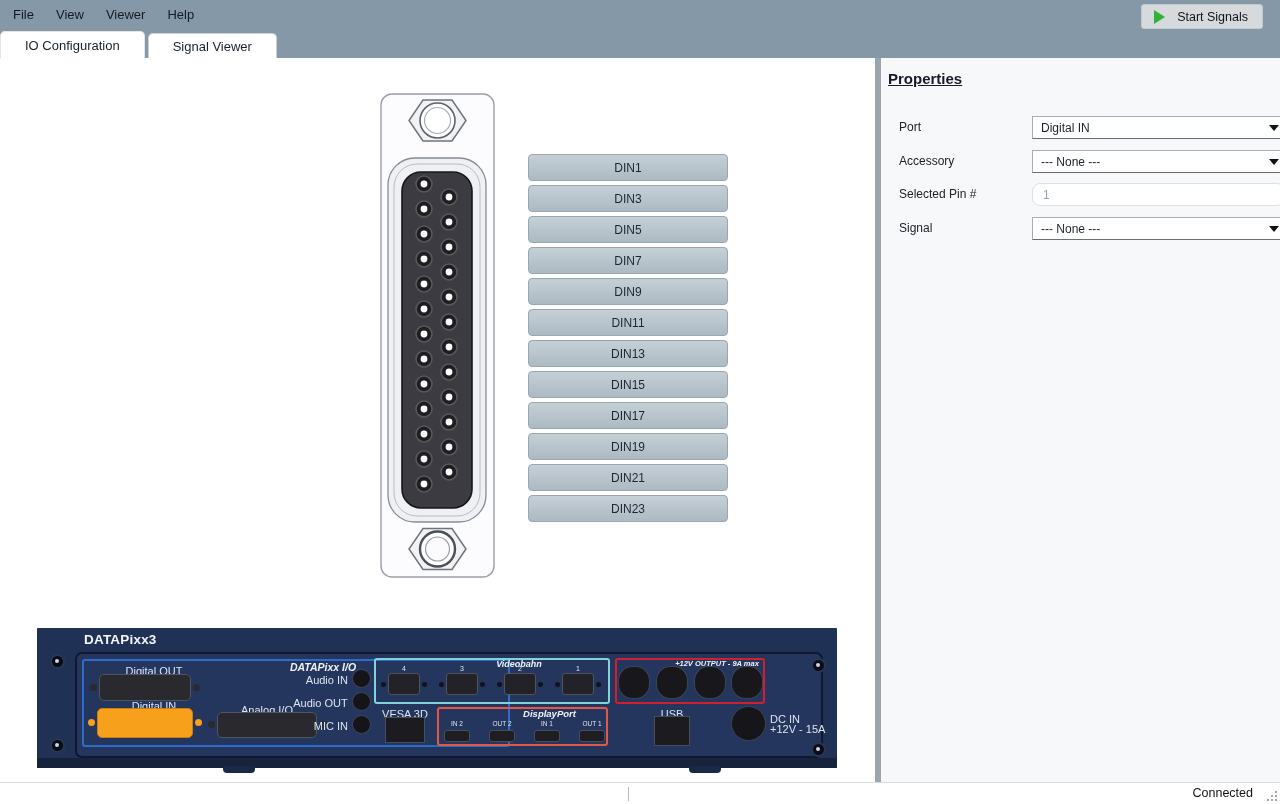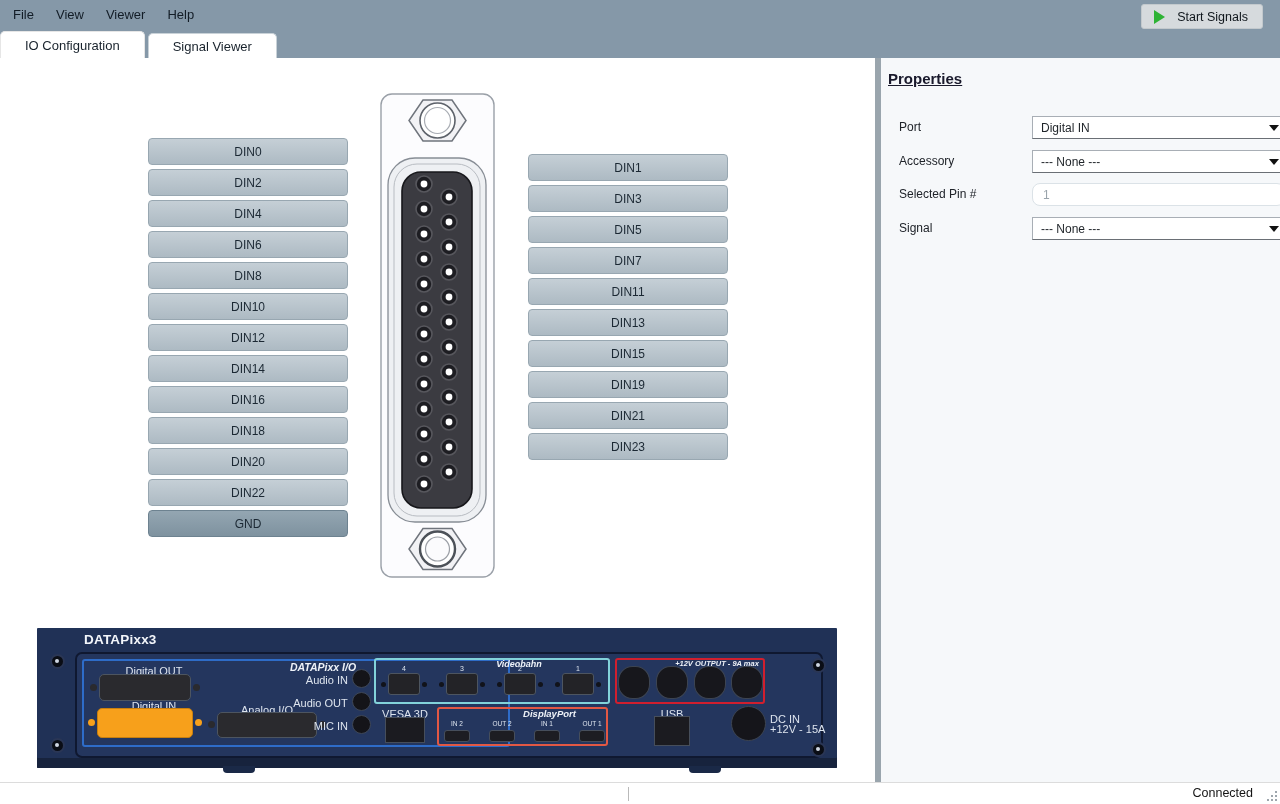--- a/index.html
+++ b/index.html
@@ -91,43 +91,30 @@
 </div>
 
 <div class="tabbar" id="tabbar">
     <div class="tab active">IO Configuration</div>
     <div class="tab">Signal Viewer</div>
   </div>
 
 <div class="content">
   <div class="main">
 
-    <div class="pin-col" id="left-pin-col">
-        <div class="pin-btn">DIN0</div>
-        <div class="pin-btn">DIN2</div>
-        <div class="pin-btn">DIN4</div>
-        <div class="pin-btn">DIN6</div>
-        <div class="pin-btn">DIN8</div>
-        <div class="pin-btn">DIN10</div>
-        <div class="pin-btn">DIN12</div>
-        <div class="pin-btn">DIN14</div>
-        <div class="pin-btn">DIN16</div>
-        <div class="pin-btn">DIN18</div>
-        <div class="pin-btn">DIN20</div>
-        <div class="pin-btn">DIN22</div>
-        <div class="pin-btn gnd">GND</div>
-      </div>
     <div class="pin-col" id="right-pin-col">
         <div class="pin-btn">DIN1</div>
         <div class="pin-btn">DIN3</div>
         <div class="pin-btn">DIN5</div>
         <div class="pin-btn">DIN7</div>
+        <div class="pin-btn">DIN9</div>
         <div class="pin-btn">DIN11</div>
         <div class="pin-btn">DIN13</div>
         <div class="pin-btn">DIN15</div>
+        <div class="pin-btn">DIN17</div>
         <div class="pin-btn">DIN19</div>
         <div class="pin-btn">DIN21</div>
         <div class="pin-btn">DIN23</div>
       </div>
 
     <svg class="db25" width="115" height="485" viewBox="0 0 115 485">
       <rect x="1" y="1" width="113" height="483" rx="11" fill="#fcfcfe" stroke="#9aa0a8" stroke-width="1.4"></rect>
 
       <g>
         <polygon points="86,27.5 72,48 43,48 29,27.5 43,7 72,7" fill="#f2f2f5" stroke="#6f747c" stroke-width="1.5"></polygon>

